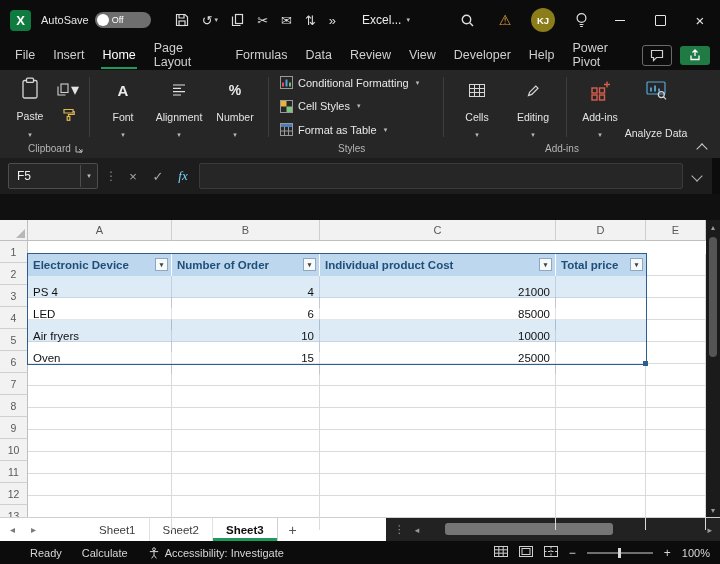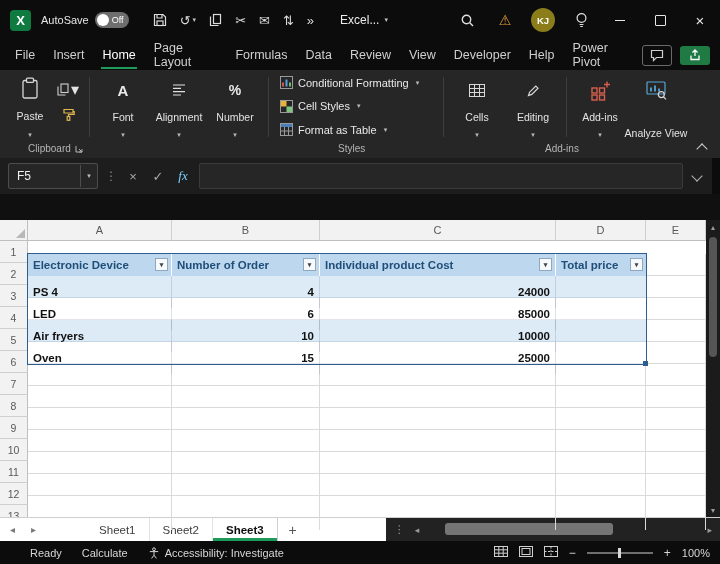--- a/index.html
+++ b/index.html
@@ -3,21 +3,21 @@
 <meta charset="utf-8">
 <style>
   html,body{margin:0;padding:0;background:#000;}
   #app{position:relative;width:720px;height:564px;background:#0c0c0c;font-family:"Liberation Sans",sans-serif;overflow:hidden;}
 
   
   .titlebar{position:absolute;top:0;left:0;right:0;height:40px;display:flex;align-items:center;color:#e6e6e6;}
   .tb-left{display:flex;align-items:center;gap:10px;padding-left:10px;}
   .excel-logo{width:21px;height:21px;border-radius:4px;background:#0f7b41;color:#fff;font-weight:bold;font-size:13px;display:flex;align-items:center;justify-content:center;}
   .autosave{display:flex;align-items:center;gap:6px;font-size:11px;color:#e6e6e6;}
-  .toggle{width:34px;height:16px;border-radius:8px;background:#6e6e6e;display:flex;align-items:center;}
+  .toggle{width:56px;height:16px;border-radius:8px;background:#6e6e6e;display:flex;align-items:center;}
   .knob{width:12px;height:12px;border-radius:50%;background:#fff;margin-left:2px;}
   .toggle-label{font-size:9px;color:#fff;margin-left:3px;}
   .qat{display:flex;align-items:center;gap:13px;margin-left:14px;color:#dcdcdc;}
   .qat-item{display:flex;align-items:center;gap:2px;}
   .glyph{font-size:13px;line-height:1;}
   .chev-txt{font-size:7px;color:#bfbfbf;}
   .doc-title{display:flex;align-items:center;gap:5px;font-size:12px;color:#ececec;margin-left:16px;}
   .tb-right{margin-left:auto;display:flex;align-items:center;}
   .tb-ico{width:38px;height:40px;display:flex;align-items:center;justify-content:center;}
   .warning-glyph{color:#e8a33d;font-size:14px;}
@@ -83,21 +83,21 @@
   .row-h{box-sizing:border-box;width:28px;height:22px;background:#f2f2f2;border-right:1px solid #bfbfbf;border-bottom:1px solid #cfcfcf;display:flex;align-items:center;justify-content:center;font-size:10.5px;color:#585858;}
   .cells-area{position:absolute;top:34px;left:28px;width:678px;height:276px;background:repeating-linear-gradient(to bottom,#fff 0px,#fff 21px,#dadada 21px,#dadada 22px);}
   .vline{position:absolute;top:0;bottom:0;width:1px;background:#dadada;z-index:1;}
   .xtable{position:absolute;top:0;left:0;width:618px;z-index:2;outline:1px solid var(--table-border,#2E5E8E);}
   .thead-row{display:flex;height:22px;box-sizing:border-box;background:var(--header-fill,#BDD7EE);}
   .th{box-sizing:border-box;position:relative;display:flex;align-items:center;height:22px;padding:0 18px 0 5px;font-weight:bold;font-size:11.5px;color:var(--header-text,#1F4E79);border-right:1px solid #fff;white-space:nowrap;overflow:hidden;}
   .th:last-child{border-right:none;}
   .filter{position:absolute;right:3px;top:4px;width:13px;height:13px;background:#f7fafc;border:1px solid #8fa8c0;box-sizing:border-box;display:flex;align-items:center;justify-content:center;font-size:7px;color:#444;}
   .trow{display:flex;height:22px;box-sizing:border-box;background:#fff;border-bottom:1px solid rgba(100,120,150,0.18);}
   .trow.band{background:var(--band-fill,#DDEBF7);}
-  .td{box-sizing:border-box;display:flex;align-items:center;padding:16px 5px;font-size:11.5px;color:#111;border-right:1px solid rgba(100,120,150,0.22);white-space:nowrap;overflow:hidden;font-weight:bold;}
+  .td{box-sizing:border-box;display:flex;align-items:center;padding:16px 5px;font-size:11.5px;color:#111;border-right:1px solid rgba(100,120,150,0.22);white-space:nowrap;overflow:hidden;}
   .td:last-child{border-right:none;}
   .td.num{justify-content:flex-end;}
   .resize{position:absolute;right:-2px;bottom:-2px;width:5px;height:5px;background:var(--table-border,#2E5E8E);}
 
   
   .vscroll{position:absolute;top:220px;right:0;width:14px;height:297px;background:#1b1b1b;display:flex;flex-direction:column;align-items:center;}
   .vs-arrow{height:14px;display:flex;align-items:center;justify-content:center;font-size:8px;color:#9a9a9a;}
   .vs-thumb{width:8px;height:120px;border-radius:4px;background:#555;margin-top:3px;}
   .vs-bottom{margin-top:auto;}
 
@@ -339,21 +339,21 @@
       </div>
       <div class="big-btn collapsed">
         <span class="icon-zone">
           <svg width="21" height="19" viewBox="0 0 21 19" fill="none" stroke="#58a6d8" stroke-width="1.2">
               <rect x="1" y="1" width="18" height="12" rx="1"></rect>
               <path d="M5 10.5V6.5M9 10.5v-6M13 10.5v-3" stroke-width="1.8"></path>
               <circle cx="15.3" cy="13.6" r="3" stroke="#d8d8d8"></circle>
               <path d="M17.5 15.8 20 18.3" stroke="#d8d8d8"></path>
             </svg>
         </span>
-        <span class="lab two-line">Analyze View</span>
+        <span class="lab two-line">Analyze Data</span>
       </div>
     </div>
     <div class="ribbon-footer">
       <span class="glabel" style="left:28px">
         <span>Clipboard</span>
         <svg width="8" height="8" viewBox="0 0 8 8" fill="none" stroke="#b5b5b5" stroke-width="1">
             <path d="M1 1v6h6M4 4l3 3M7 4.2V7H4.2"></path>
           </svg>
       </span>
       <span class="glabel" style="left:338px">
@@ -424,21 +424,21 @@
             </div>
             <div class="th" style="width: 90px;">
               <span>Total price</span>
               <span class="filter">▾</span>
             </div>
           </div>
         <div>
             <div class="trow band">
               <div class="td" style="width: 144px;">PS 4</div>
               <div class="td num" style="width: 148px;">4</div>
-              <div class="td num" style="width: 236px;">24000</div>
+              <div class="td num" style="width: 236px;">21000</div>
               <div class="td num" style="width: 90px;"></div>
             </div>
             <div class="trow">
               <div class="td" style="width: 144px;">LED</div>
               <div class="td num" style="width: 148px;">6</div>
               <div class="td num" style="width: 236px;">85000</div>
               <div class="td num" style="width: 90px;"></div>
             </div>
             <div class="trow band">
               <div class="td" style="width: 144px;">Air fryers</div>

